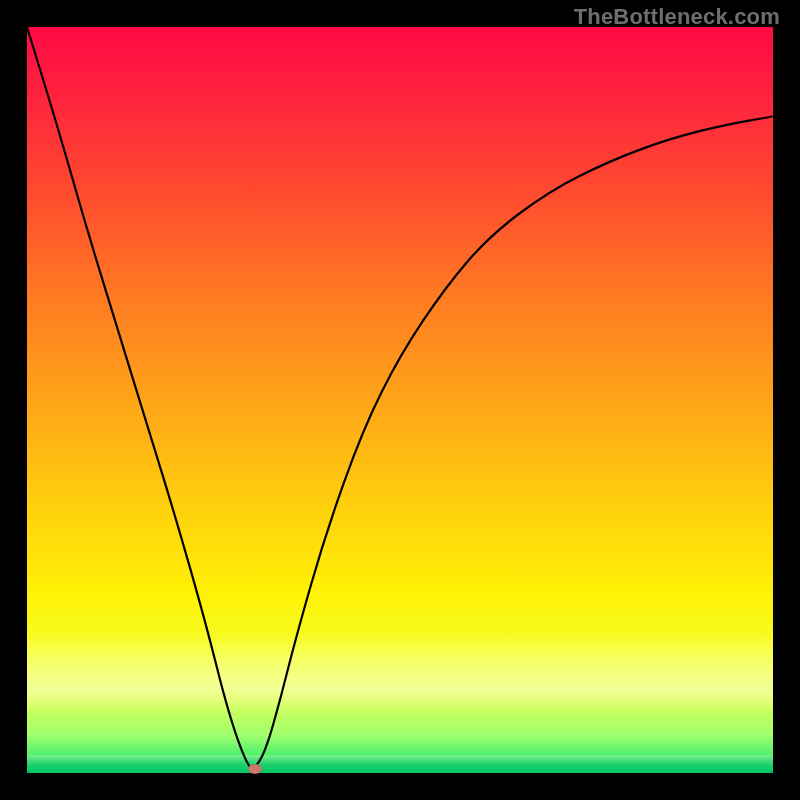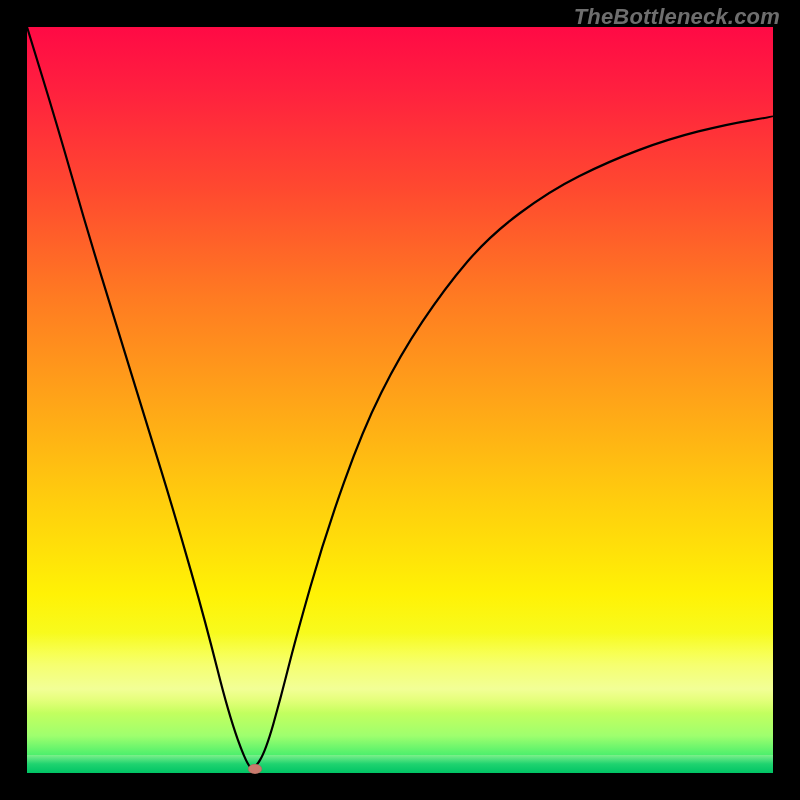--- a/index.html
+++ b/index.html
@@ -9,21 +9,20 @@
     height: 800px;
     background: #000;
     overflow: hidden;
     font-family: Arial, Helvetica, sans-serif;
   }
   .frame {
     position: relative;
     width: 800px;
     height: 800px;
     background: #000;
-    font-style: italic;
   }
   .watermark {
     position: absolute;
     top: 4px;
     right: 20px;
     font-size: 22px;
     font-weight: 600;
     color: #6e6e6e;
     letter-spacing: 0.2px;
     z-index: 5;

